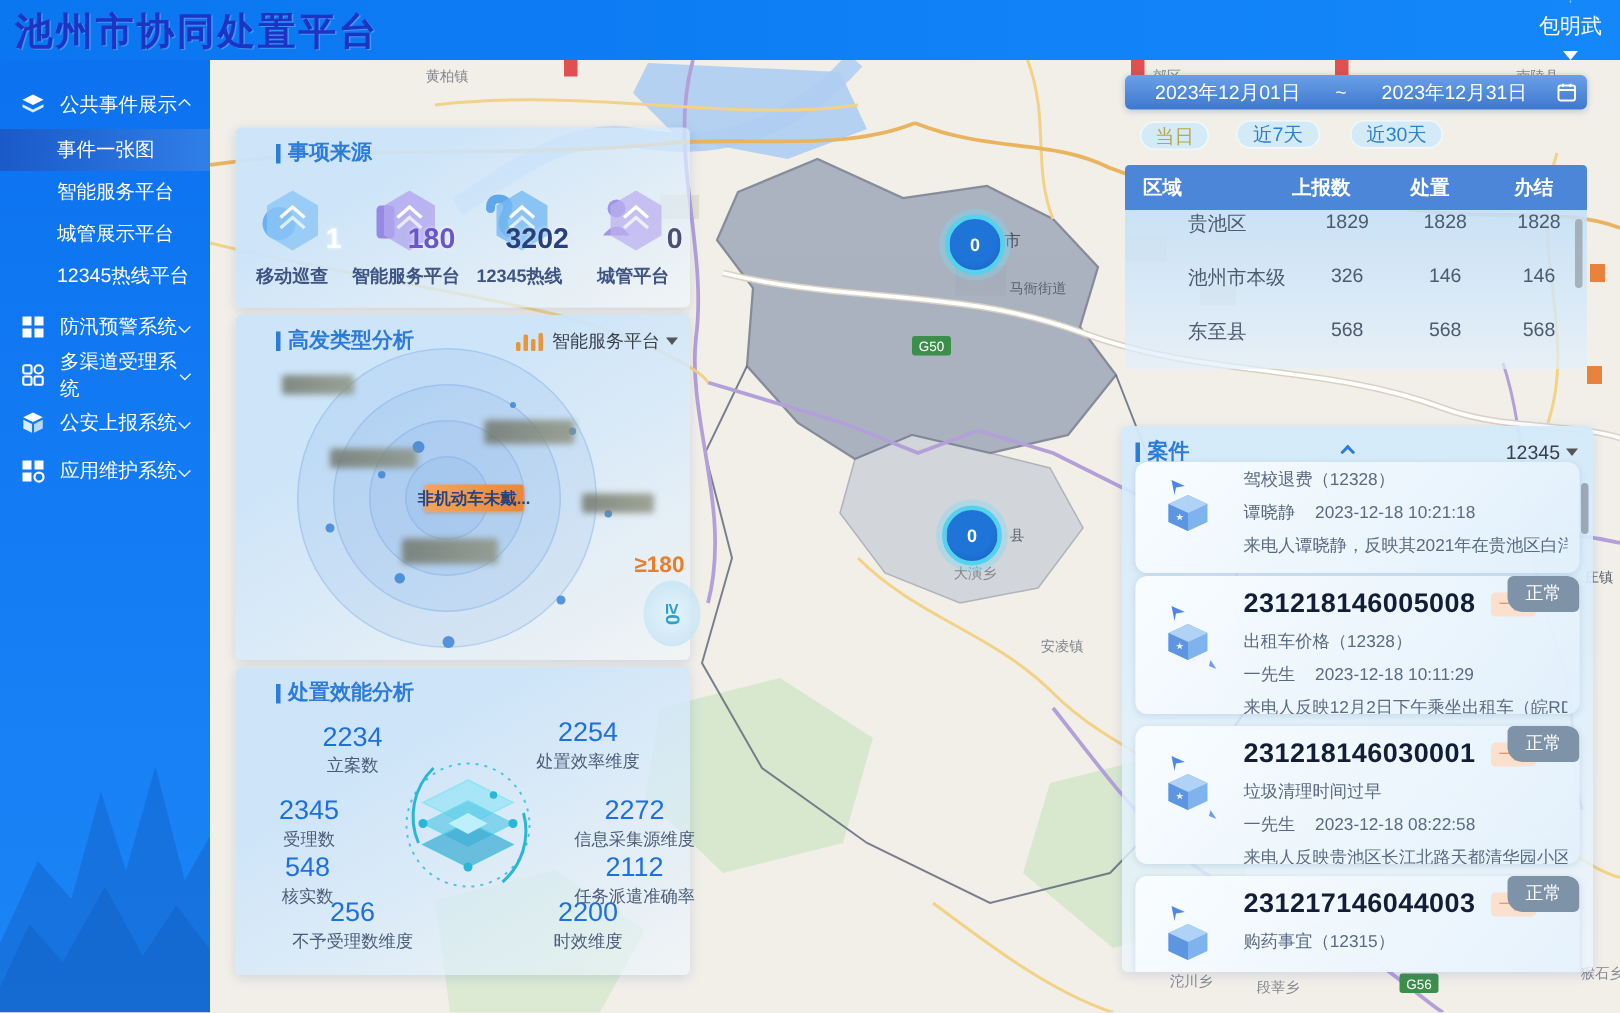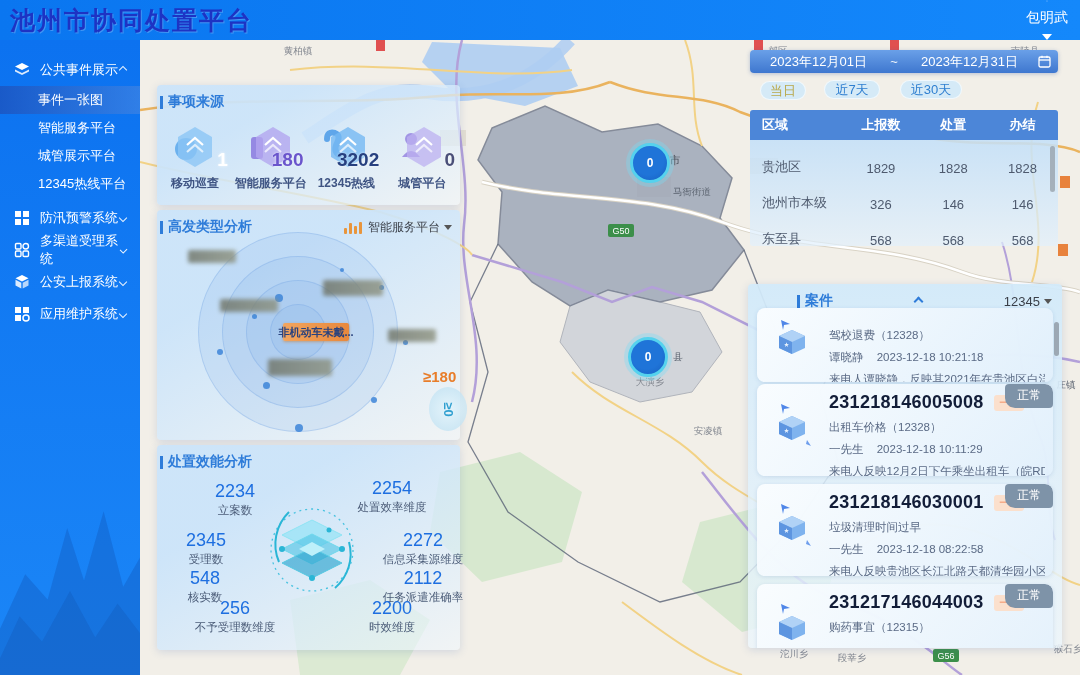--- a/index.html
+++ b/index.html
@@ -36,21 +36,21 @@
   .map { position:absolute; left:140px; top:40px; width:940px; height:635px; z-index:1; }
   .marker { position:absolute; width:40px; height:40px; border-radius:50%;
     background:radial-gradient(circle at 45% 40%,#1f74d8 55%,#175fc0); border:3px solid #55d2ee;
     box-shadow:0 0 0 4px rgba(120,220,245,.35); color:#fff; font-weight:bold; font-size:12px;
     display:flex; align-items:center; justify-content:center; z-index:6; }
 
   
   .lpanel { position:absolute; left:157px; width:303px; border-radius:4px; z-index:20;
     background:linear-gradient(150deg,rgba(203,228,250,.94) 30%,rgba(240,248,255,.55));
     box-shadow:0 2px 8px rgba(60,100,180,.18); }
-  .ptitle { display:flex; align-items:center; color:#2e7cd9; font-size:14px; font-weight:bold; padding:8px 0 0 3px; }
+  .ptitle { display:flex; align-items:center; color:#2e7cd9; font-size:14px; font-weight:bold; padding:8px 0 0 27px; }
   .ptitle::before { content:""; width:3px; height:13px; background:#2e7cd9; margin-right:5px; }
 
   
   .src-row { display:flex; margin-top:14px; }
   .src { width:25%; text-align:center; position:relative; }
   .src .num { position:absolute; top:24px; right:5px; font-size:19px; font-weight:bold; text-shadow:0 0 3px rgba(255,255,255,.7); }
   .src .lbl { display:block; margin-top:2px; font-size:12px; font-weight:bold; color:#3f5483; }
 
   
   .p2filter { position:absolute; right:8px; top:9px; display:flex; align-items:center; font-size:12px; color:#3a3f48; gap:4px; }
@@ -81,21 +81,21 @@
   .datebar .d { flex:1; text-align:center; cursor:pointer; }
   .datebar .sep { width:14px; text-align:center; opacity:.9; }
   .pill { position:absolute; height:19px; border-radius:10px; background:rgba(206,233,250,.82);
     border:1px solid rgba(255,255,255,.65); color:#2f7fd0; font-size:13px; z-index:20;
     display:flex; align-items:center; justify-content:center; cursor:pointer; }
   .pill.sel { color:#b8a84a; }
 
   .rtable { position:absolute; left:750px; top:110px; width:308px; height:136px; overflow:hidden; z-index:20; border-radius:3px; }
   .thead { display:flex; height:30px; background:#4c86d8; color:#fff; font-size:13px; font-weight:bold; align-items:center; }
   .tbody { background:linear-gradient(180deg,rgba(196,224,248,.88),rgba(240,248,255,.62)); }
-  .trow { display:flex; height:36px; align-items:flex-end; font-size:13px; color:#4e5a6e; cursor:pointer; }
+  .trow { display:flex; height:36px; align-items:flex-start; font-size:13px; color:#4e5a6e; cursor:pointer;margin-left:30px; }
   .c1 { width:30%; padding-left:12px; } .c2 { width:25%; text-align:center; } .c3 { width:22%; text-align:center; } .c4 { width:23%; text-align:center; }
   .tscroll { position:absolute; right:3px; top:36px; width:5px; height:46px; background:#99a3ac; border-radius:3px; opacity:.8; }
 
   .cases { position:absolute; left:748px; top:284px; width:314px; height:364px; z-index:20; border-radius:4px;
     background:linear-gradient(180deg,rgba(210,234,250,.94),rgba(236,246,253,.78)); overflow:hidden;
     box-shadow:0 2px 8px rgba(60,100,180,.18); }
   .cases-head { display:flex; align-items:center; padding:8px 10px 4px 9px; }
   .cases-head .mid { margin:0 auto; }
   .chev-blue { width:7px; height:7px; border-right:2px solid #2f7cd9; border-bottom:2px solid #2f7cd9; transform:rotate(-135deg); margin-top:4px; cursor:pointer; }
   .cfilter { display:flex; align-items:center; gap:4px; font-size:13px; color:#3a3f48; cursor:pointer; }
@@ -467,38 +467,38 @@
       <span class="c2">150</span>
       <span class="c3">150</span>
       <span class="c4">150</span>
     </div>
   </div>
   <div class="tscroll"></div>
 </div>
 
 <div class="cases">
   <div class="cases-head">
-    <div class="ptitle" style="padding:0;margin-left:40px;">案件</div>
+    <div class="ptitle" style="padding:0;">案件</div>
     <div class="mid chev-blue"></div>
     <div class="cfilter">
       <span>12345</span>
       <span class="caret-sm"></span>
     </div>
   </div>
   <div class="cscroll"></div>
 
   <div class="case-card" style="top:24px; height:74px;">
     <svg class="case-icon" style="top:4px;" viewBox="0 0 54 54">
       <path d="M16 8 L25 12 L19 13 L18 18 Z" fill="#4f86e8"></path>
       <path d="M14 24 L27 18 L40 24 L40 36 L27 42 L14 36 Z" fill="#7fb3ee"></path>
       <path d="M14 24 L27 30 L40 24 L27 18 Z" fill="#b0d2f6"></path>
       <path d="M14 24 L27 30 L27 42 L14 36 Z" fill="#5d95e0"></path>
       <path d="M19 32 l1.5 1.1 -0.6 1.8 1.6-1.1 1.6 1.1 -0.6-1.8 1.5-1.1 -1.9 0 -0.6-1.8 -0.6 1.8 Z" fill="#eaf3fc"></path>
     </svg>
-    <div class="case-body" style="padding-top:20px;">
+    <div class="case-body" style="padding-top:4px;">
       <div class="cline" style="margin-top:0;">驾校退费（12328）</div>
       <div class="cline">
         <span>谭晓静</span>
         <span class="ctime">2023-12-18 10:21:18</span>
       </div>
       <div class="cline">来电人谭晓静，反映其2021年在贵池区白洋...</div>
     </div>
   </div>
 
   <div class="case-card" style="top:100px; height:92px;">

